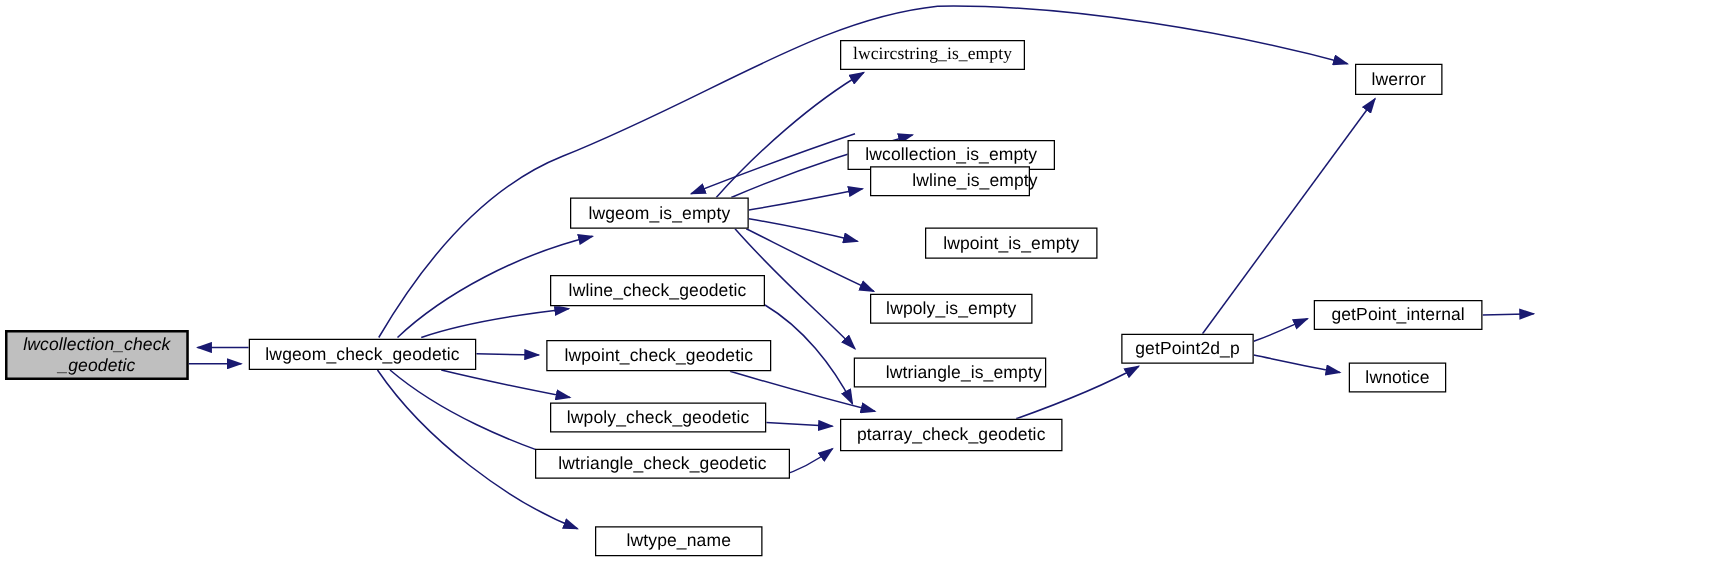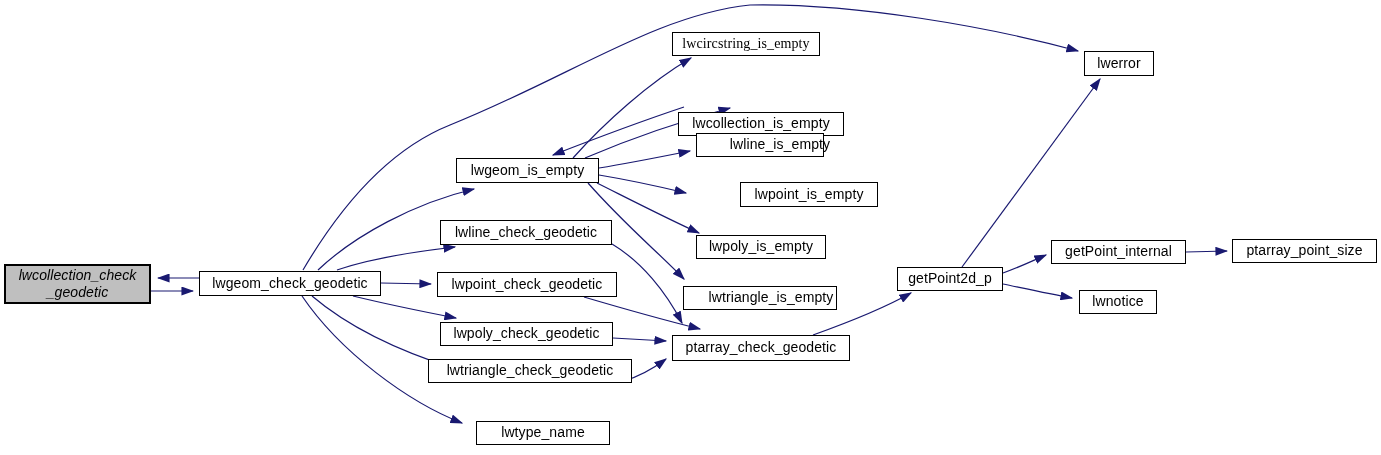--- a/index.html
+++ b/index.html
@@ -98,17 +98,16 @@
   <div class="node" style="left:476px;top:421px;width:134px;height:24px;">lwtype_name</div>
 
   <div class="node" style="left:672px;top:335px;width:178px;height:26px;">ptarray_check_geodetic</div>
 
   <div class="node" style="left:897px;top:267px;width:106px;height:24px;">getPoint2d_p</div>
 
   <div class="node" style="left:1084px;top:51px;width:70px;height:25px;">lwerror</div>
 
   <div class="node" style="left:1051px;top:240px;width:135px;height:24px;">getPoint_internal</div>
 
-  <div class="node" style="left:1232px;top:239px;width:145px;height:24px;">ptarray_point_size</div>
 
   <div class="node" style="left:1079px;top:290px;width:78px;height:24px;">lwnotice</div>
 
 </div>
 
 </body></html>

